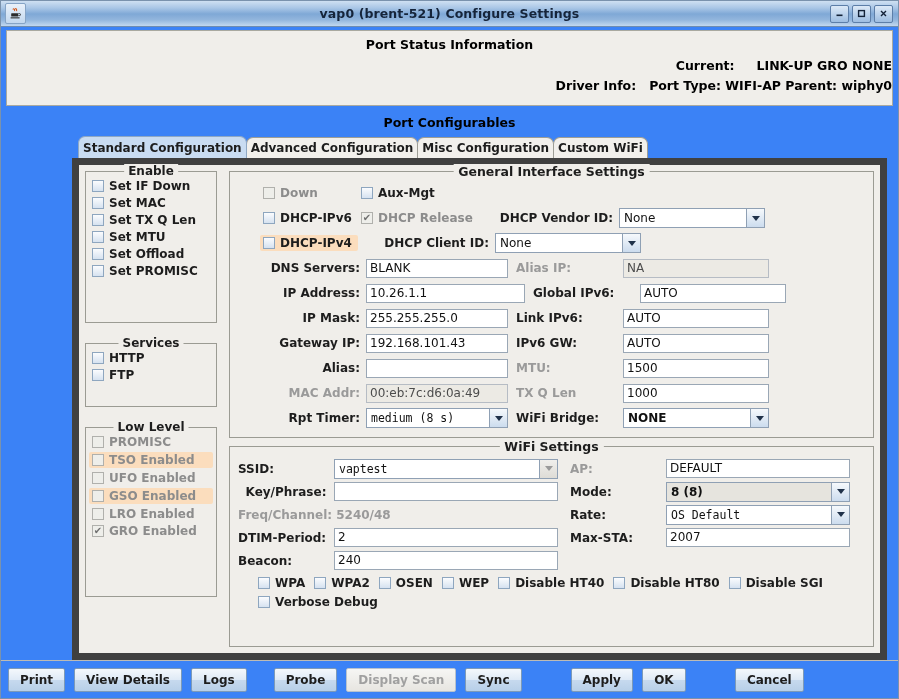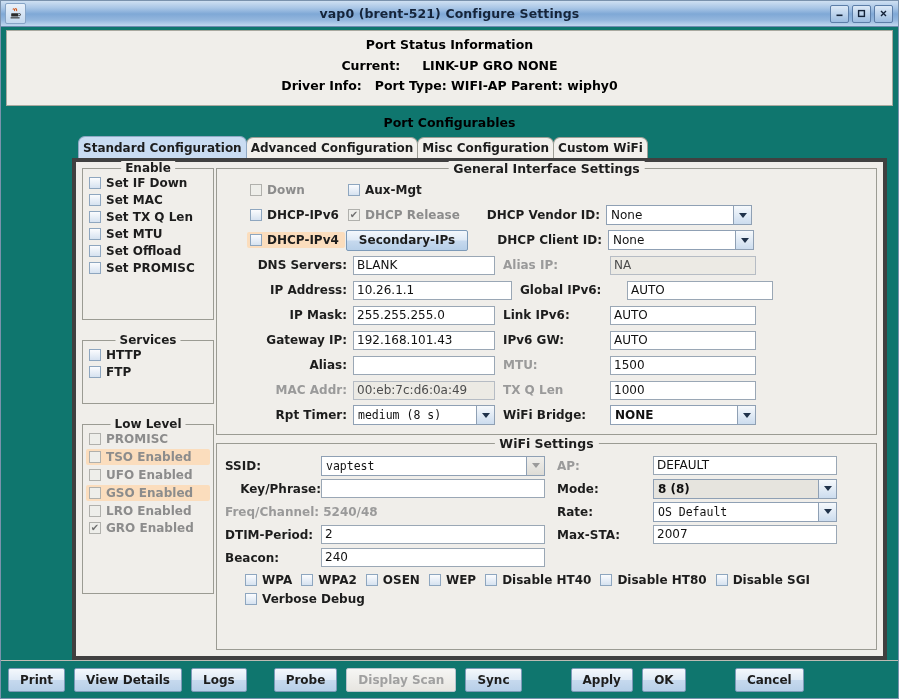--- a/index.html
+++ b/index.html
@@ -6,21 +6,21 @@
   body{
     width:899px;height:699px;overflow:hidden;
     font-family:"DejaVu Sans","Liberation Sans",sans-serif;
     font-size:12px;
     background:#d6d2c8;
     -webkit-font-smoothing:none;
   }
   .window{
     position:absolute;left:0;top:0;width:899px;height:699px;
     box-sizing:border-box;
-    background:#0f766e;
+    background:#3b82f6;
     border:1px solid #7a92ad;
     display:flex;flex-direction:column;
   }
   
   .titlebar{
     height:25px;flex:0 0 25px;
     background:linear-gradient(to bottom,#cfe0f2 0%,#a9c6e6 28%,#7fa8d6 52%,#93b6dd 76%,#c2d8ef 100%);
     border-bottom:1px solid #6e8cb0;
     display:flex;align-items:center;position:relative;
   }
@@ -46,21 +46,21 @@
   
   .content{flex:1 1 auto;display:flex;flex-direction:column;padding:3px 5px 0 5px;box-sizing:border-box;}
   .panel{
     border:1px solid #a9a9a0;background:#f0eeea;
     box-sizing:border-box;
   }
   .status-panel{padding:6px 0 7px 0;}
   .center{text-align:center;}
   .bold{font-weight:bold;}
   .status-title{font-weight:bold;font-size:12.5px;margin-bottom:6px;}
-  .status-row{font-size:12.5px;margin:5px 0;}
+  .status-row{font-size:12.5px;margin:5px 0;text-align:right;}
   .status-row .lbl{font-weight:bold;}
   .pc-title{text-align:center;font-weight:bold;font-size:12.5px;margin:9px 0 6px 0;}
   
   .tabstrip{display:flex;align-items:flex-end;padding-left:72px;height:22px;}
   .tab{
     height:21px;box-sizing:border-box;
     padding:0 4px;
     display:flex;align-items:center;
     font-weight:bold;font-size:12px;color:#1d1d1d;
     background:#f2f0ec;
@@ -69,26 +69,26 @@
     margin-right:-1px;
     position:relative;
   }
   .tab.active{
     background:#c9dcf2;
     border-color:#8fa8c4;
     z-index:3;
     height:22px;
   }
   .tabbody{
-    border:4px solid #404040;background:#f0eeea;
+    border:7px solid #404040;background:#f0eeea;
     margin:0 6px 0 66px;
     flex:1 1 auto;
     box-sizing:border-box;
     padding:6px 6px 6px 6px;
-    display:flex;gap:2px;
+    display:flex;gap:12px;
     position:relative;z-index:1;
   }
   
   .leftcol{width:132px;flex:0 0 132px;display:flex;flex-direction:column;}
   .group{
     border:1px solid #9b9b93;background:#f0eeea;
     margin-bottom:6px;
     padding:4px 6px 5px 6px;
     position:relative;
     box-sizing:border-box;
@@ -359,23 +359,20 @@
                 </span>
             </div>
           </div>
 
           <div class="row">
             <div style="width:25px"></div>
             <div class="chk hl" style="width:92px">
               <span class="bx"></span>
               <span>DHCP-IPv4</span>
             </div>
-            <div class="btn" style="width:122px;margin-left:4px">
-              <span>Secondary-IPs</span>
-            </div>
             <div class="lab" style="width:130px;margin-left:4px">DHCP Client ID:</div>
             <div class="combo" style="width:146px;margin-left:6px">
               <span class="val">None</span>
               <span class="arw">
                   <i class="tri"></i>
                 </span>
             </div>
           </div>
 
           <div class="row">
@@ -447,21 +444,21 @@
               <span class="val mono">vaptest</span>
               <span class="arw">
                   <i class="tri dis"></i>
                 </span>
             </div>
             <div class="lab dis" style="width:96px;text-align:left;padding-left:12px">AP:</div>
             <div class="inp" style="width:184px">DEFAULT</div>
           </div>
 
           <div class="wrow">
-            <div class="lab" style="width:96px;text-align:right">Key/Phrase:</div>
+            <div class="lab" style="width:96px;text-align:center">Key/Phrase:</div>
             <div class="inp" style="width:224px"></div>
             <div class="lab" style="width:96px;text-align:left;padding-left:12px">Mode:</div>
             <div class="combo gray" style="width:184px">
               <span class="val" style="font-weight:bold">8 (8)</span>
               <span class="arw">
                   <i class="tri"></i>
                 </span>
             </div>
           </div>
 

